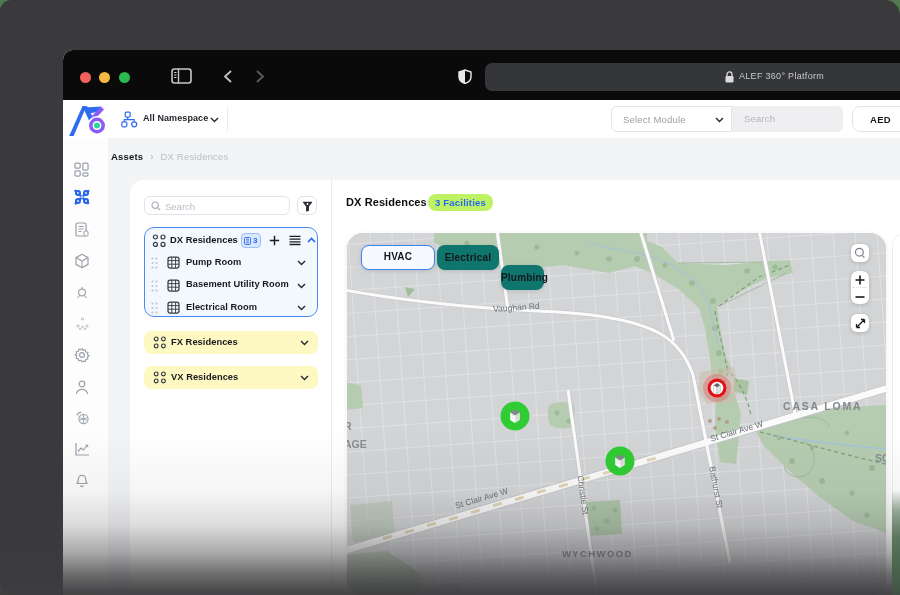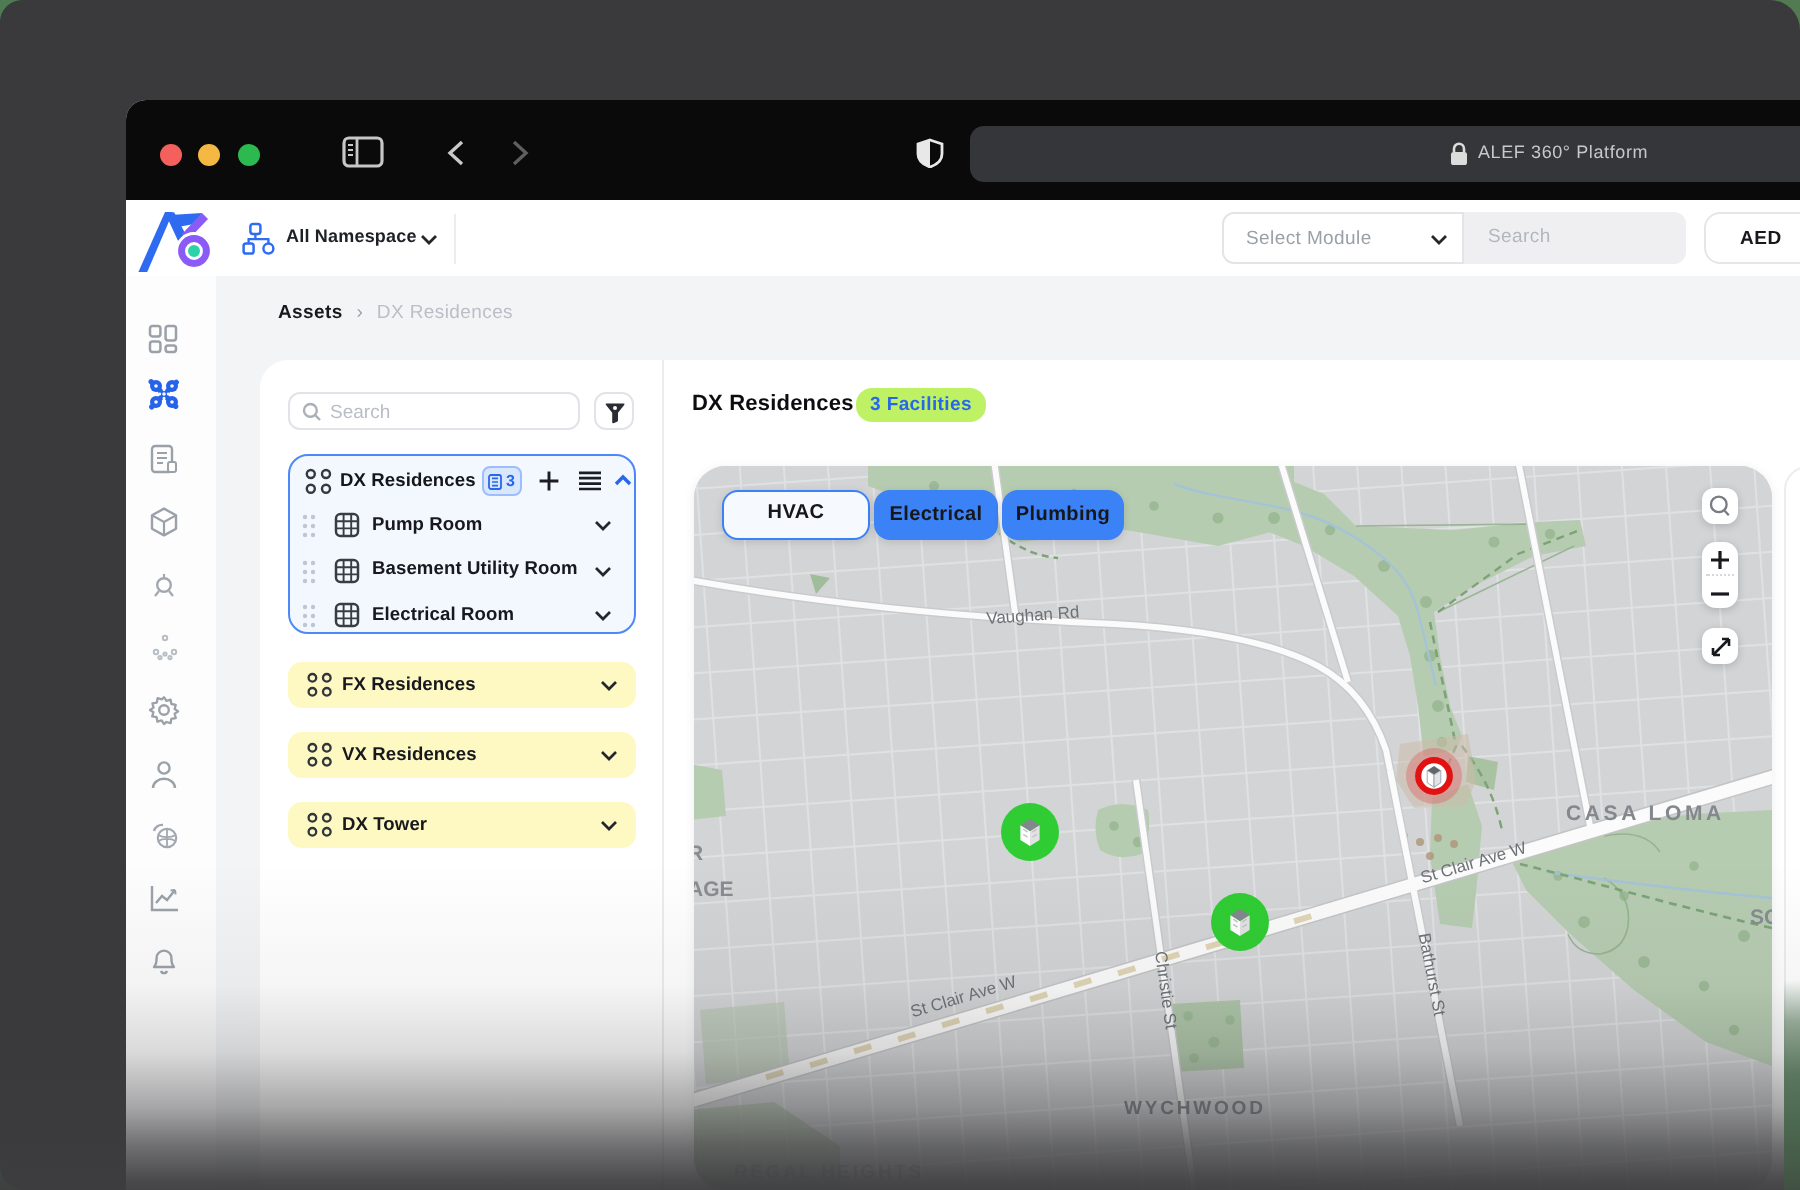--- a/index.html
+++ b/index.html
@@ -17,45 +17,45 @@
 #urltext{position:absolute;left:254px;top:8px;color:#c7c8ca;font-size:9px;letter-spacing:.3px;}
 
 #app{position:absolute;left:0;top:50px;width:847px;height:495px;background:#f3f4f5;}
 #headwhite{position:absolute;left:0;top:0;width:847px;height:38px;background:#fff;}
 #rail{position:absolute;left:0;top:38px;width:45px;height:457px;background:#fdfdfe;}
 .hdrtext{font-size:9px;color:#1d2026;font-weight:600;letter-spacing:.1px;}
 #selmod{position:absolute;left:548px;top:6px;width:121px;height:26px;border:1px solid #e3e4e7;border-radius:6px 0 0 6px;background:#fff;box-sizing:border-box;}
 #hsearch{position:absolute;left:669px;top:6px;width:111px;height:26px;background:#efeff1;border-radius:0 6px 6px 0;}
 #aedbtn{position:absolute;left:789px;top:6px;width:70px;height:26px;background:#fff;border:1px solid #e6e6e8;border-radius:8px;box-sizing:border-box;}
 
-#crumb{position:absolute;left:76px;top:51px;font-size:9.5px;letter-spacing:.2px;}
+#crumb{position:absolute;left:48px;top:51px;font-size:9.5px;letter-spacing:.2px;}
 
 #card{position:absolute;left:67px;top:80px;width:780px;height:415px;background:#fff;border-radius:14px 0 0 0;}
 #treecol{position:absolute;left:0;top:0;width:202px;height:415px;border-right:1px solid #ececef;box-sizing:border-box;}
 #searchbox{position:absolute;left:14px;top:16px;width:146px;height:19px;border:1px solid #e2e3e8;border-radius:6px;background:#fff;box-sizing:border-box;}
 #filterbtn{position:absolute;left:167px;top:16px;width:20px;height:19px;border:1px solid #e2e3e8;border-radius:6px;background:#fff;box-sizing:border-box;}
 #dxbox{position:absolute;left:14px;top:47px;width:174px;height:90px;border:1.5px solid #4d87f8;border-radius:10px;background:#f3f8ff;box-sizing:border-box;}
 .grow{position:absolute;left:14px;width:174px;height:23px;background:#fef9c3;border-radius:7px;}
 .grow .gname{position:absolute;left:27px;top:5.5px;font-size:9.3px;font-weight:600;color:#17191e;letter-spacing:.05px;}
 .grow .gicon{position:absolute;left:9px;top:5px;}
 .grow .gchev{position:absolute;right:9px;top:9px;}
 .trow{position:absolute;left:0;width:171px;height:21px;}
 .trow .dragd{position:absolute;left:6px;top:5px;}
 .trow .bicon{position:absolute;left:22px;top:4px;}
 .trow .tname{position:absolute;left:41px;top:4.5px;font-size:9.3px;font-weight:600;color:#17191e;white-space:nowrap;letter-spacing:.05px;}
 .trow .rchev{position:absolute;right:10px;top:8px;}
 
 #maintitle{position:absolute;left:216px;top:16px;font-size:11px;font-weight:700;color:#0c0d10;letter-spacing:.1px;}
 #facchip{position:absolute;left:298px;top:14px;height:17px;padding:0 7px;border-radius:8px;background:#bef264;color:#2767ec;font-size:9.5px;font-weight:600;line-height:17px;letter-spacing:.2px;}
 #mapcard{position:absolute;left:217px;top:53px;width:539px;height:362px;border-radius:16px;overflow:hidden;background:#d3d4d6;box-shadow:0 1px 6px rgba(0,0,0,.07);}
 #rightsliver{position:absolute;left:762px;top:53px;width:20px;height:362px;background:#fff;border:1px solid #ededf0;border-radius:12px 0 0 12px;box-sizing:border-box;}
-.chip{position:absolute;top:12px;height:25px;background:#3b82f6;border-radius:8px;box-shadow:0 1px 4px rgba(0,0,0,.13);font-size:10px;font-weight:600;color:#15171b;text-align:center;box-sizing:border-box;letter-spacing:.2px;}
+.chip{position:absolute;top:12px;height:25px;background:#0f766e;border-radius:8px;box-shadow:0 1px 4px rgba(0,0,0,.13);font-size:10px;font-weight:600;color:#15171b;text-align:center;box-sizing:border-box;letter-spacing:.2px;}
 #chip-hvac{left:14px;width:74px;border:1.6px solid #3b82f6;background:#f6faff;line-height:22px;font-size:10px;}
 #chip-elec{left:90px;width:62px;line-height:25px;}
-#chip-plumb{left:154px;width:61px;line-height:25px;}
+#chip-plumb{left:154px;width:43px;line-height:25px;margin-top:20px;}
 .mapbtn{position:absolute;background:#fff;box-shadow:0 1px 4px rgba(0,0,0,.18);}
 #fade{position:absolute;left:0;top:430px;width:900px;height:165px;pointer-events:none;
  background:linear-gradient(180deg,rgba(60,60,62,0) 0%,rgba(60,60,62,0.05) 38%,rgba(60,60,62,0.18) 58%,rgba(60,60,62,0.45) 75%,rgba(60,60,62,0.74) 87%,rgba(61,61,63,0.93) 97%,rgba(61,61,63,0.96) 100%);}
 #grstrip{position:absolute;left:892px;top:490px;width:8px;height:105px;
  background:linear-gradient(180deg,rgba(88,122,92,0) 0%,rgba(88,122,92,0.6) 20%,rgba(82,112,86,0.92) 45%,#4e6a52 65%,#465d49 85%,rgba(64,82,66,.85) 100%);}
 </style>
 </head>
 <body>
 <div id="stage">
   <div id="darkcover"></div>
@@ -332,34 +332,20 @@
           <div class="grow" style="top:186px;">
             <svg class="gicon" width="14" height="13" viewBox="0 0 14 13">
                 <g fill="none" stroke="#31353c" stroke-width="1.15">
                   <circle cx="3.2" cy="2.9" r="1.9"></circle>
                   <circle cx="10.4" cy="2.9" r="1.9"></circle>
                   <circle cx="3.2" cy="9.9" r="1.9"></circle>
                   <circle cx="10.4" cy="9.9" r="1.9"></circle>
                 </g>
               </svg>
             <div class="gname">VX Residences</div>
-            <svg class="gchev" width="9" height="6" viewBox="0 0 9 6">
-                <path d="M1 1 L4.5 4.5 L8 1" fill="none" stroke="#23262c" stroke-width="1.35"></path>
-              </svg>
-          </div>
-          <div class="grow" style="top:221px;">
-            <svg class="gicon" width="14" height="13" viewBox="0 0 14 13">
-                <g fill="none" stroke="#31353c" stroke-width="1.15">
-                  <circle cx="3.2" cy="2.9" r="1.9"></circle>
-                  <circle cx="10.4" cy="2.9" r="1.9"></circle>
-                  <circle cx="3.2" cy="9.9" r="1.9"></circle>
-                  <circle cx="10.4" cy="9.9" r="1.9"></circle>
-                </g>
-              </svg>
-            <div class="gname">DX Tower</div>
             <svg class="gchev" width="9" height="6" viewBox="0 0 9 6">
                 <path d="M1 1 L4.5 4.5 L8 1" fill="none" stroke="#23262c" stroke-width="1.35"></path>
               </svg>
           </div>
         </div>
         <div id="maintitle">DX Residences</div>
         <div id="facchip">3 Facilities</div>
         <div id="rightsliver"></div>
         <div id="mapcard">
           <svg width="539" height="362" viewBox="0 0 539 362">

